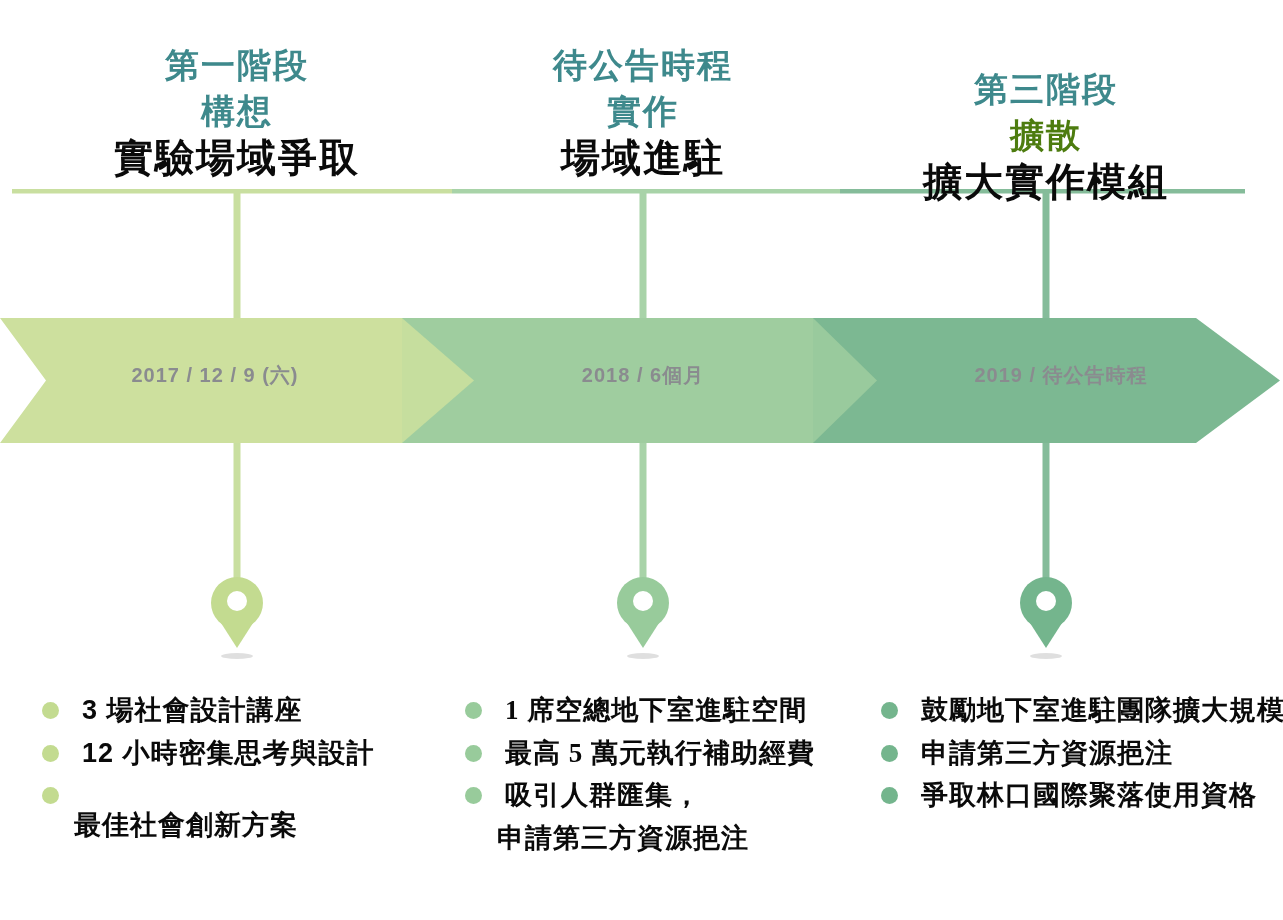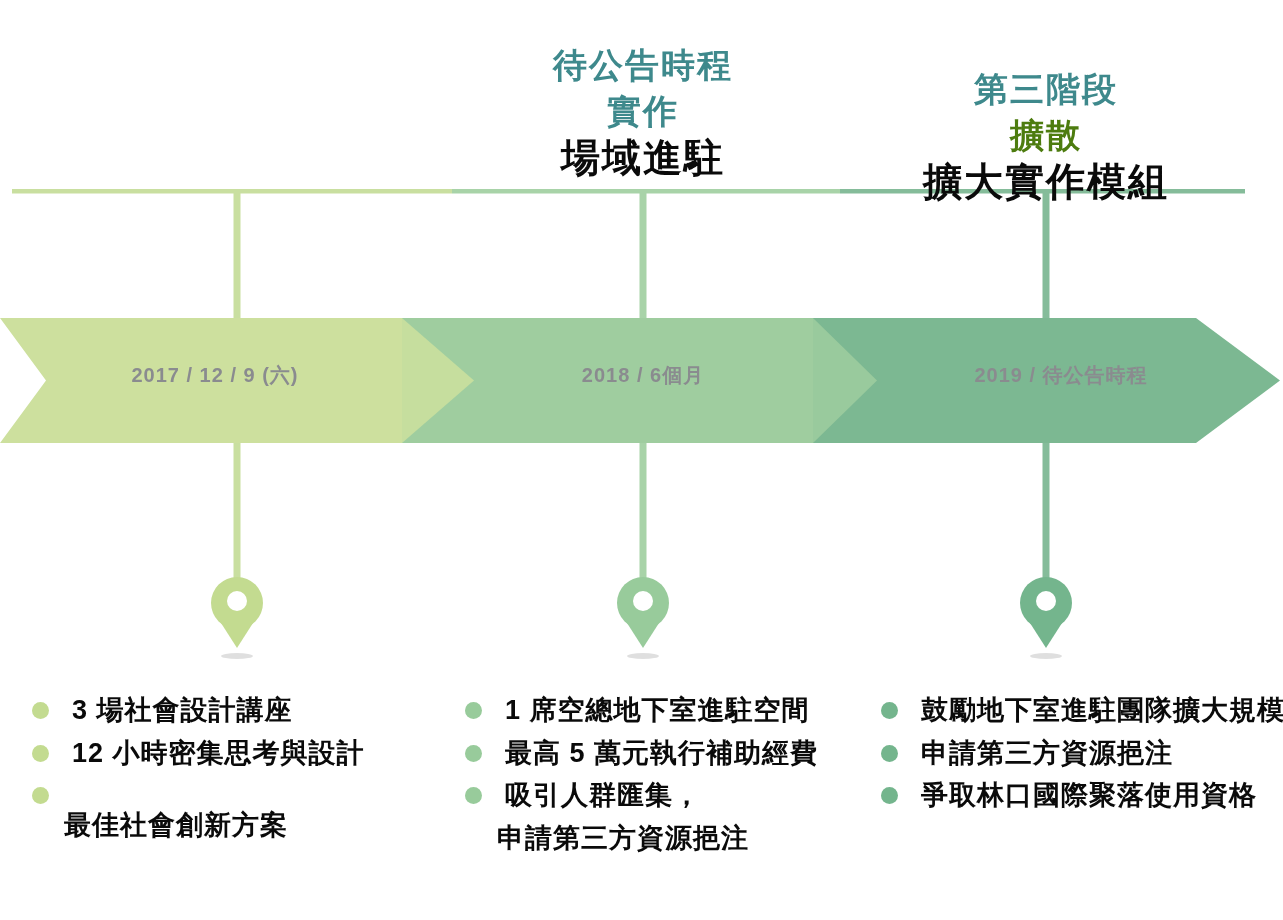--- a/index.html
+++ b/index.html
@@ -13,22 +13,22 @@
   .keyword-line{font-size:34px;line-height:46px;letter-spacing:2px;}
   .subtitle-line{font-size:39px;line-height:48px;color:#0a0a0a;letter-spacing:2px;}
   .banner-label{
     position:absolute;top:362px;height:40px;z-index:2;
     font-size:20px;font-weight:bold;text-align:center;letter-spacing:1px;
   }
   .banner-1{left:0;width:430px;}
   .banner-2{left:430px;width:426px;text-align:center;}
   .banner-3{left:848px;width:426px;}
   .bullet-list{position:absolute;top:689px;z-index:2;list-style:none;margin:0;padding:0;}
-  .list-1{left:32px;}
-  .list-2{left:465px;}
+  .list-1{left:42px;}
+  .list-2{left:465px;font-family:Liberation Serif, serif;}
   .list-3{left:881px;}
   .bullet-item{display:flex;gap:23px;align-items:flex-start;}
   .bullet-text{font-size:27px;font-weight:bold;color:#0a0a0a;line-height:42.5px;letter-spacing:1px;white-space:nowrap;}
   .dot{width:17px;height:17px;border-radius:50%;flex:none;margin-top:13px;}
   .cont-line{margin-left:32px;}
 </style>
 </head>
 <body>
 
 <div class="canvas">
@@ -65,20 +65,25 @@
       <circle cx="643" cy="601" r="10" fill="#ffffff"></circle>
     </g>
     <g>
       <ellipse cx="1046" cy="656" rx="16" ry="3" fill="#d2d2d2" opacity="0.7"></ellipse>
       <circle cx="1046" cy="603" r="26" fill="#74b58d"></circle>
       <polygon points="1030,623 1062,623 1046,648" fill="#74b58d"></polygon>
       <circle cx="1046" cy="601" r="10" fill="#ffffff"></circle>
     </g>
   </svg>
 
+  <div class="col-header" style="left:22px">
+    <div class="stage-line" style="color: rgb(62, 137, 140);">第一階段</div>
+    <div class="keyword-line" style="color: rgb(62, 137, 140);">構想</div>
+    <div class="subtitle-line">實驗場域爭取</div>
+  </div>
   <div class="col-header" style="left:428px">
     <div class="stage-line" style="color: rgb(62, 137, 140);">待公告時程</div>
     <div class="keyword-line" style="color: rgb(62, 137, 140);">實作</div>
     <div class="subtitle-line">場域進駐</div>
   </div>
   <div class="col-header" style="left:831px">
     <div class="stage-line" style="color: rgb(62, 137, 140); margin-top: 24px;">第三階段</div>
     <div class="keyword-line" style="color: #4d7c0f;">擴散</div>
     <div class="subtitle-line">擴大實作模組</div>
   </div>

